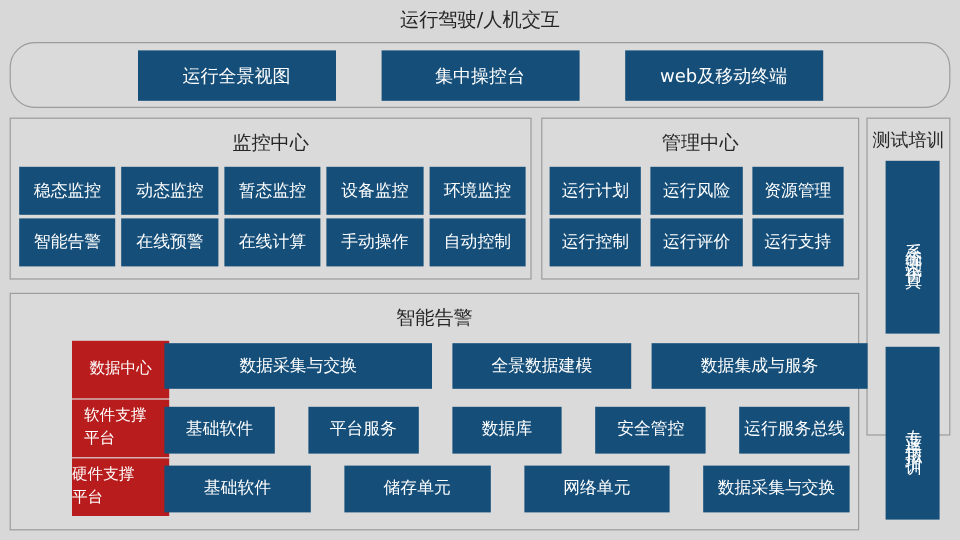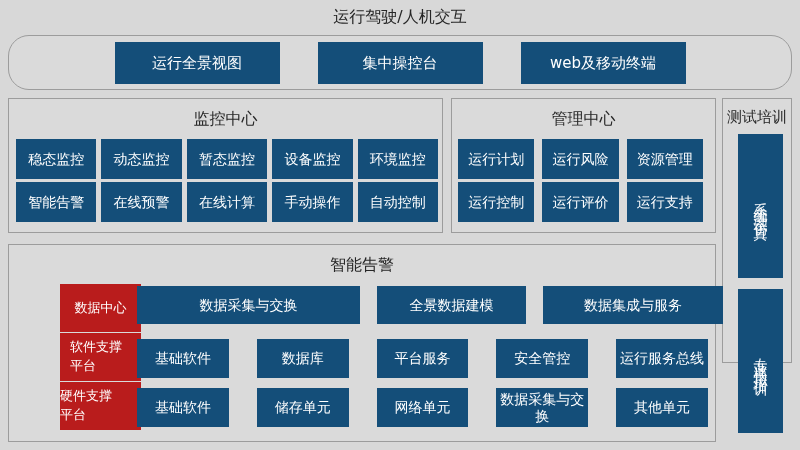--- a/index.html
+++ b/index.html
@@ -141,25 +141,24 @@
 平台</div>
   <div class="plabel plabel-3">硬件支撑
 平台</div>
   <div class="prow prow-1">
     <div class="btn w1">数据采集与交换</div>
     <div class="btn w2">全景数据建模</div>
     <div class="btn w3">数据集成与服务</div>
   </div>
   <div class="prow prow-2">
     <div class="btn">基础软件</div>
+    <div class="btn">平台服务</div>
     <div class="btn">数据库</div>
-    <div class="btn">平台服务</div>
     <div class="btn">安全管控</div>
     <div class="btn">运行服务总线</div>
   </div>
   <div class="prow prow-3">
     <div class="btn">基础软件</div>
     <div class="btn">储存单元</div>
     <div class="btn">网络单元</div>
     <div class="btn">数据采集与交换</div>
-    <div class="btn">其他单元</div>
   </div>
 </div>
 
 </body></html>

